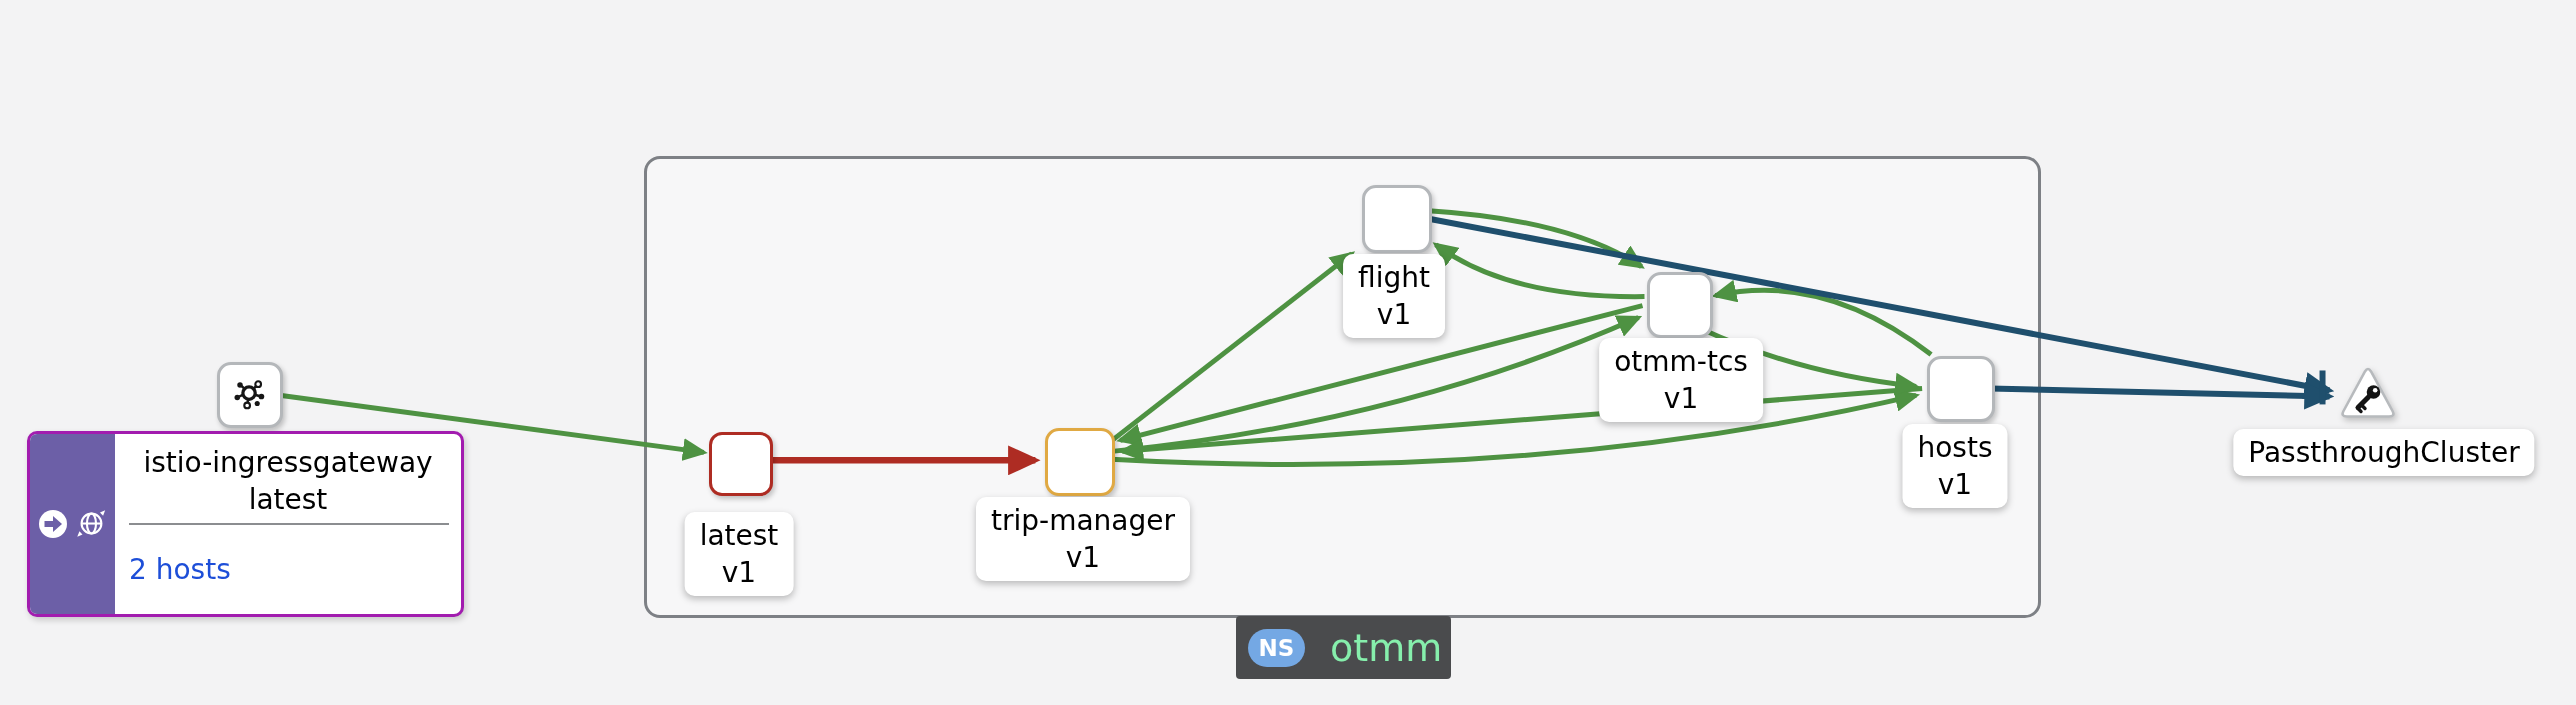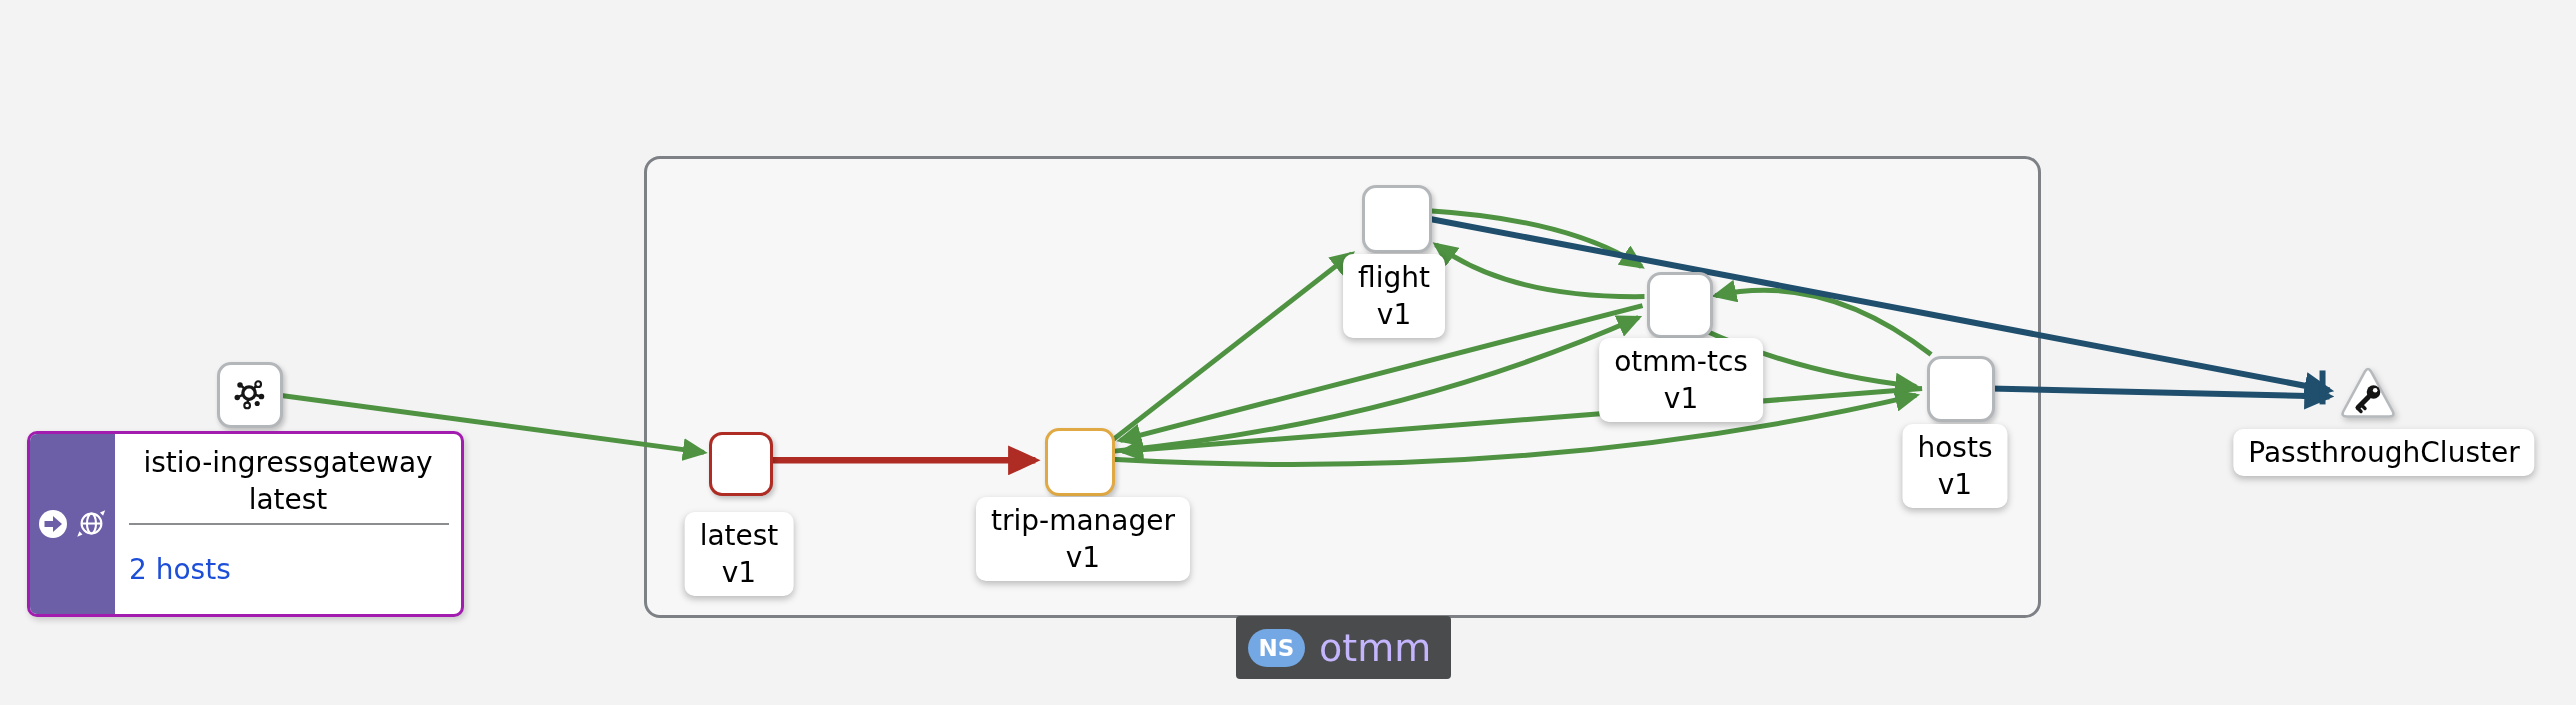--- a/index.html
+++ b/index.html
@@ -7,21 +7,21 @@
   #canvas{position:relative;width:2576px;height:705px;background:#f3f3f4;overflow:hidden;}
 
   
   .ns-box{position:absolute;left:644px;top:156px;width:1391px;height:456px;
           border:3px solid #7d8085;border-radius:16px;background:#f7f7f8;z-index:1;}
   .ns-badge{position:absolute;left:1236px;top:616px;width:215px;height:63px;border-radius:4px;
             background:#4a4b4d;display:flex;align-items:center;padding:0 0 0 12px;box-sizing:border-box;
             gap:14px;z-index:5;}
   .ns-pill{width:57px;height:38px;border-radius:19px;background:#74a8e4;color:#fff;
            display:flex;align-items:center;justify-content:center;font-size:23px;font-weight:bold;}
-  .ns-name{color:#c4b5fd;font-size:38px;}
+  .ns-name{color:#86efac;font-size:38px;margin-left:11px;}
 
   
   #edges{position:absolute;left:0;top:0;z-index:2;}
   .edge{fill:none;}
   .edge-green{stroke:#4e9242;stroke-width:5px;}
   .edge-red{stroke:#ae2c23;stroke-width:6.5px;}
   .edge-blue{stroke:#1f4f6d;stroke-width:6px;}
 
   
   .node{position:absolute;background:#fff;border-radius:14px;z-index:3;

